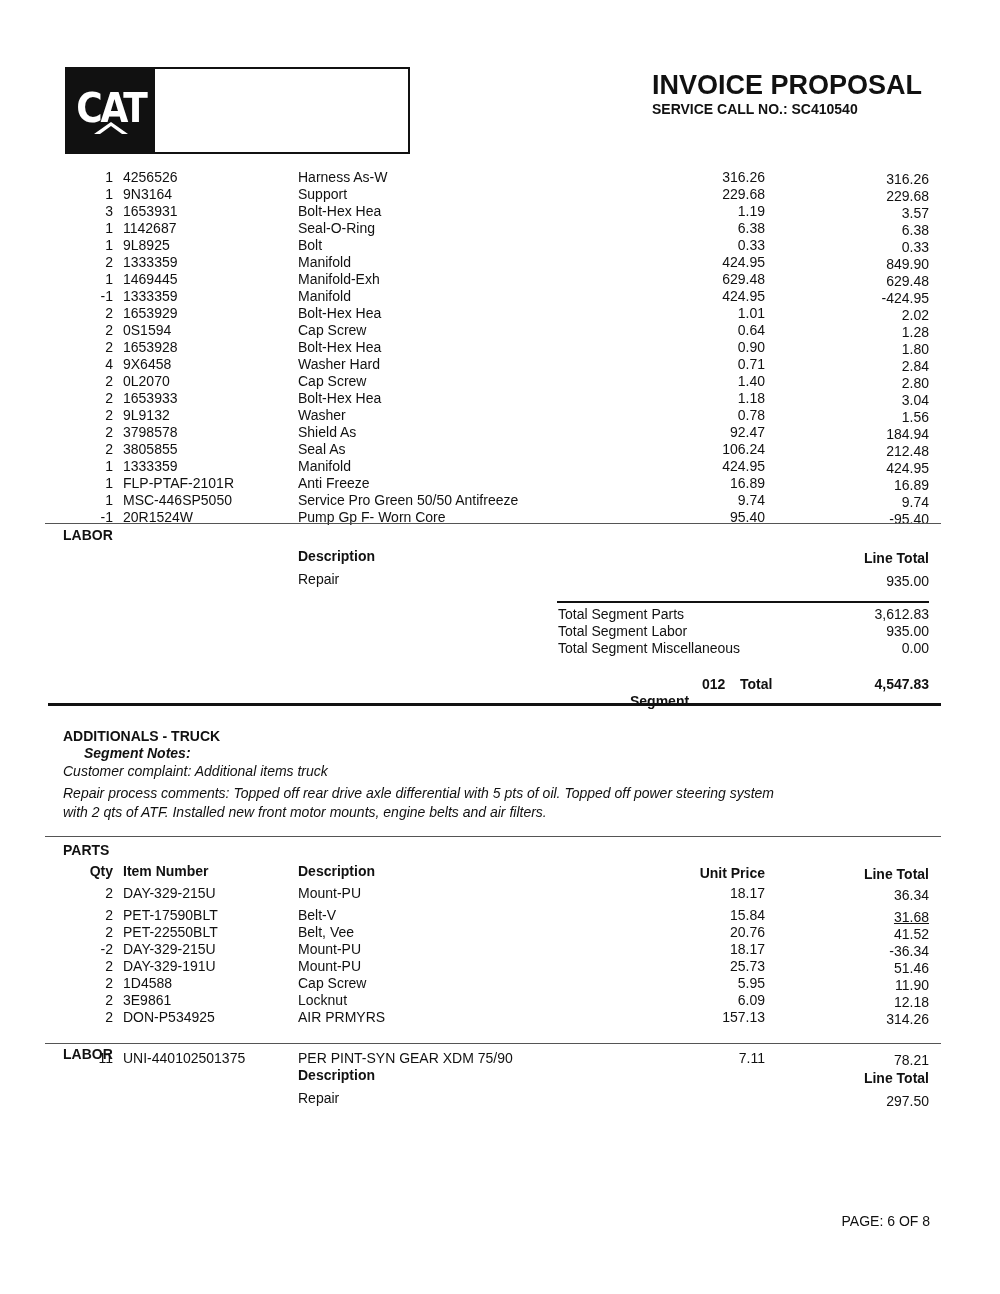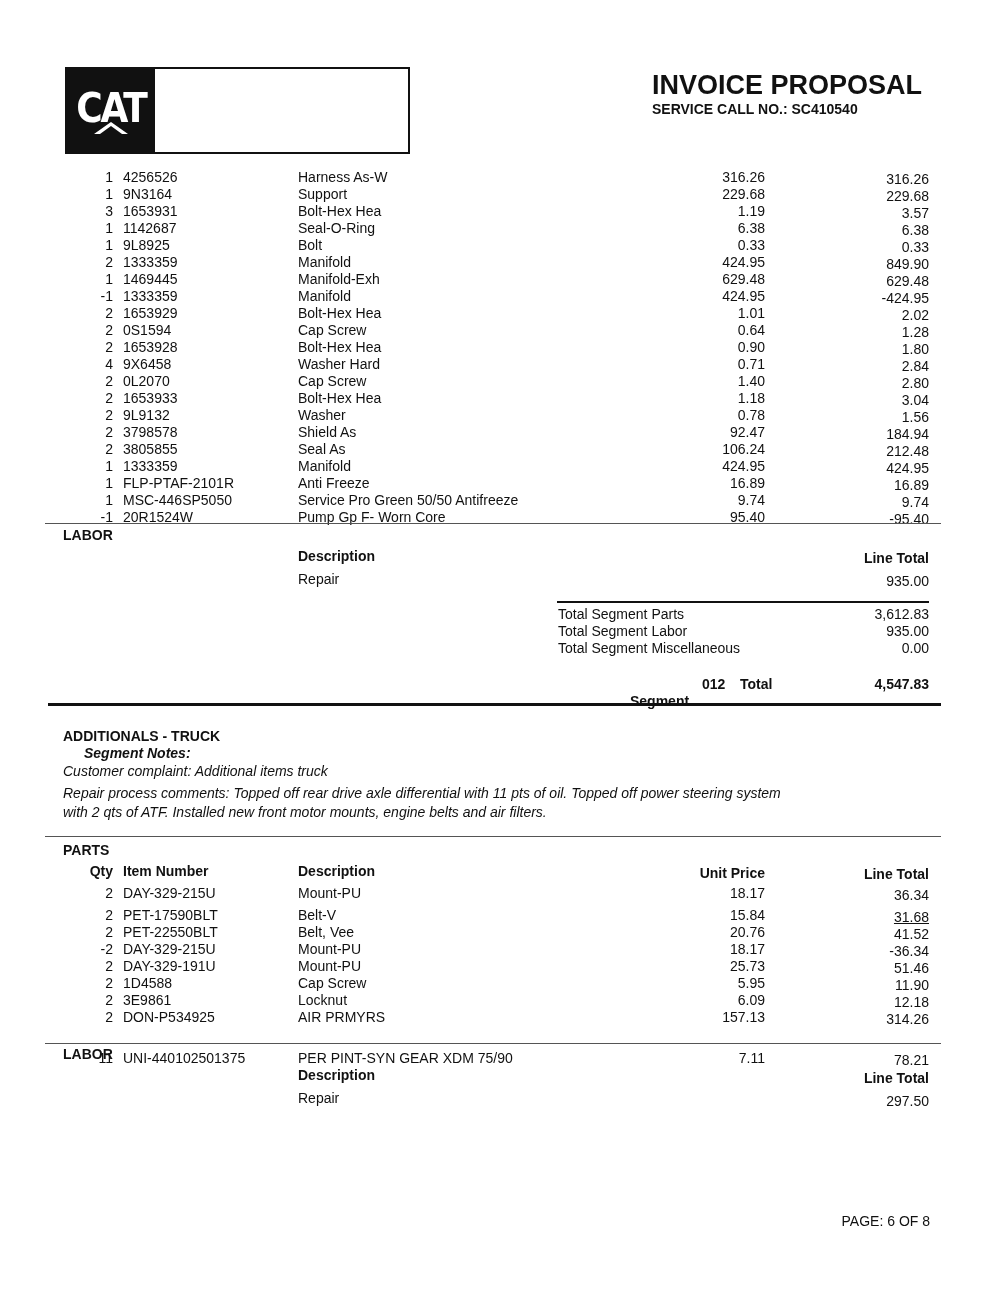--- a/index.html
+++ b/index.html
@@ -217,21 +217,21 @@
 <div class="label bold" style="left:630px; top:676px;margin-top:17px;">Segment</div>
 <div class="label bold" style="left:702px; top:676px;">012</div>
 <div class="label bold" style="left:740px; top:676px;">Total</div>
 <div class="label bold r" style="right:71px; top:676px;">4,547.83</div>
 
 <div class="thick" style="left:48px; top:703px; width:893px;"></div>
 
 <div class="label bold" style="left:63px; top:728px;">ADDITIONALS - TRUCK</div>
 <div class="label bold italic" style="left:63px; top:745px;margin-left:21px;">Segment Notes:</div>
 <div class="label italic" style="left:63px; top:763px;">Customer complaint: Additional items truck</div>
-<div class="label italic" style="left:63px; top:785px;">Repair process comments: Topped off rear drive axle differential with 11 pts of oil. Topped off power steering system</div>
+<div class="label italic" style="left:63px; top:785px;">Repair process comments: Topped off rear drive axle differential with 5 pts of oil. Topped off power steering system</div>
 <div class="label italic" style="left:63px; top:804px;">with 2 qts of ATF. Installed new front motor mounts, engine belts and air filters.</div>
 
 <div class="hline" style="left:45px; top:836px; width:896px;"></div>
 <div class="label bold" style="left:63px; top:842px;">PARTS</div>
 
 <div class="row bold" style="top:863px;">
   <span class="qty">Qty</span>
   <span class="item">Item Number</span>
   <span class="desc">Description</span>
   <span class="unit" style="top:2px">Unit Price</span>

